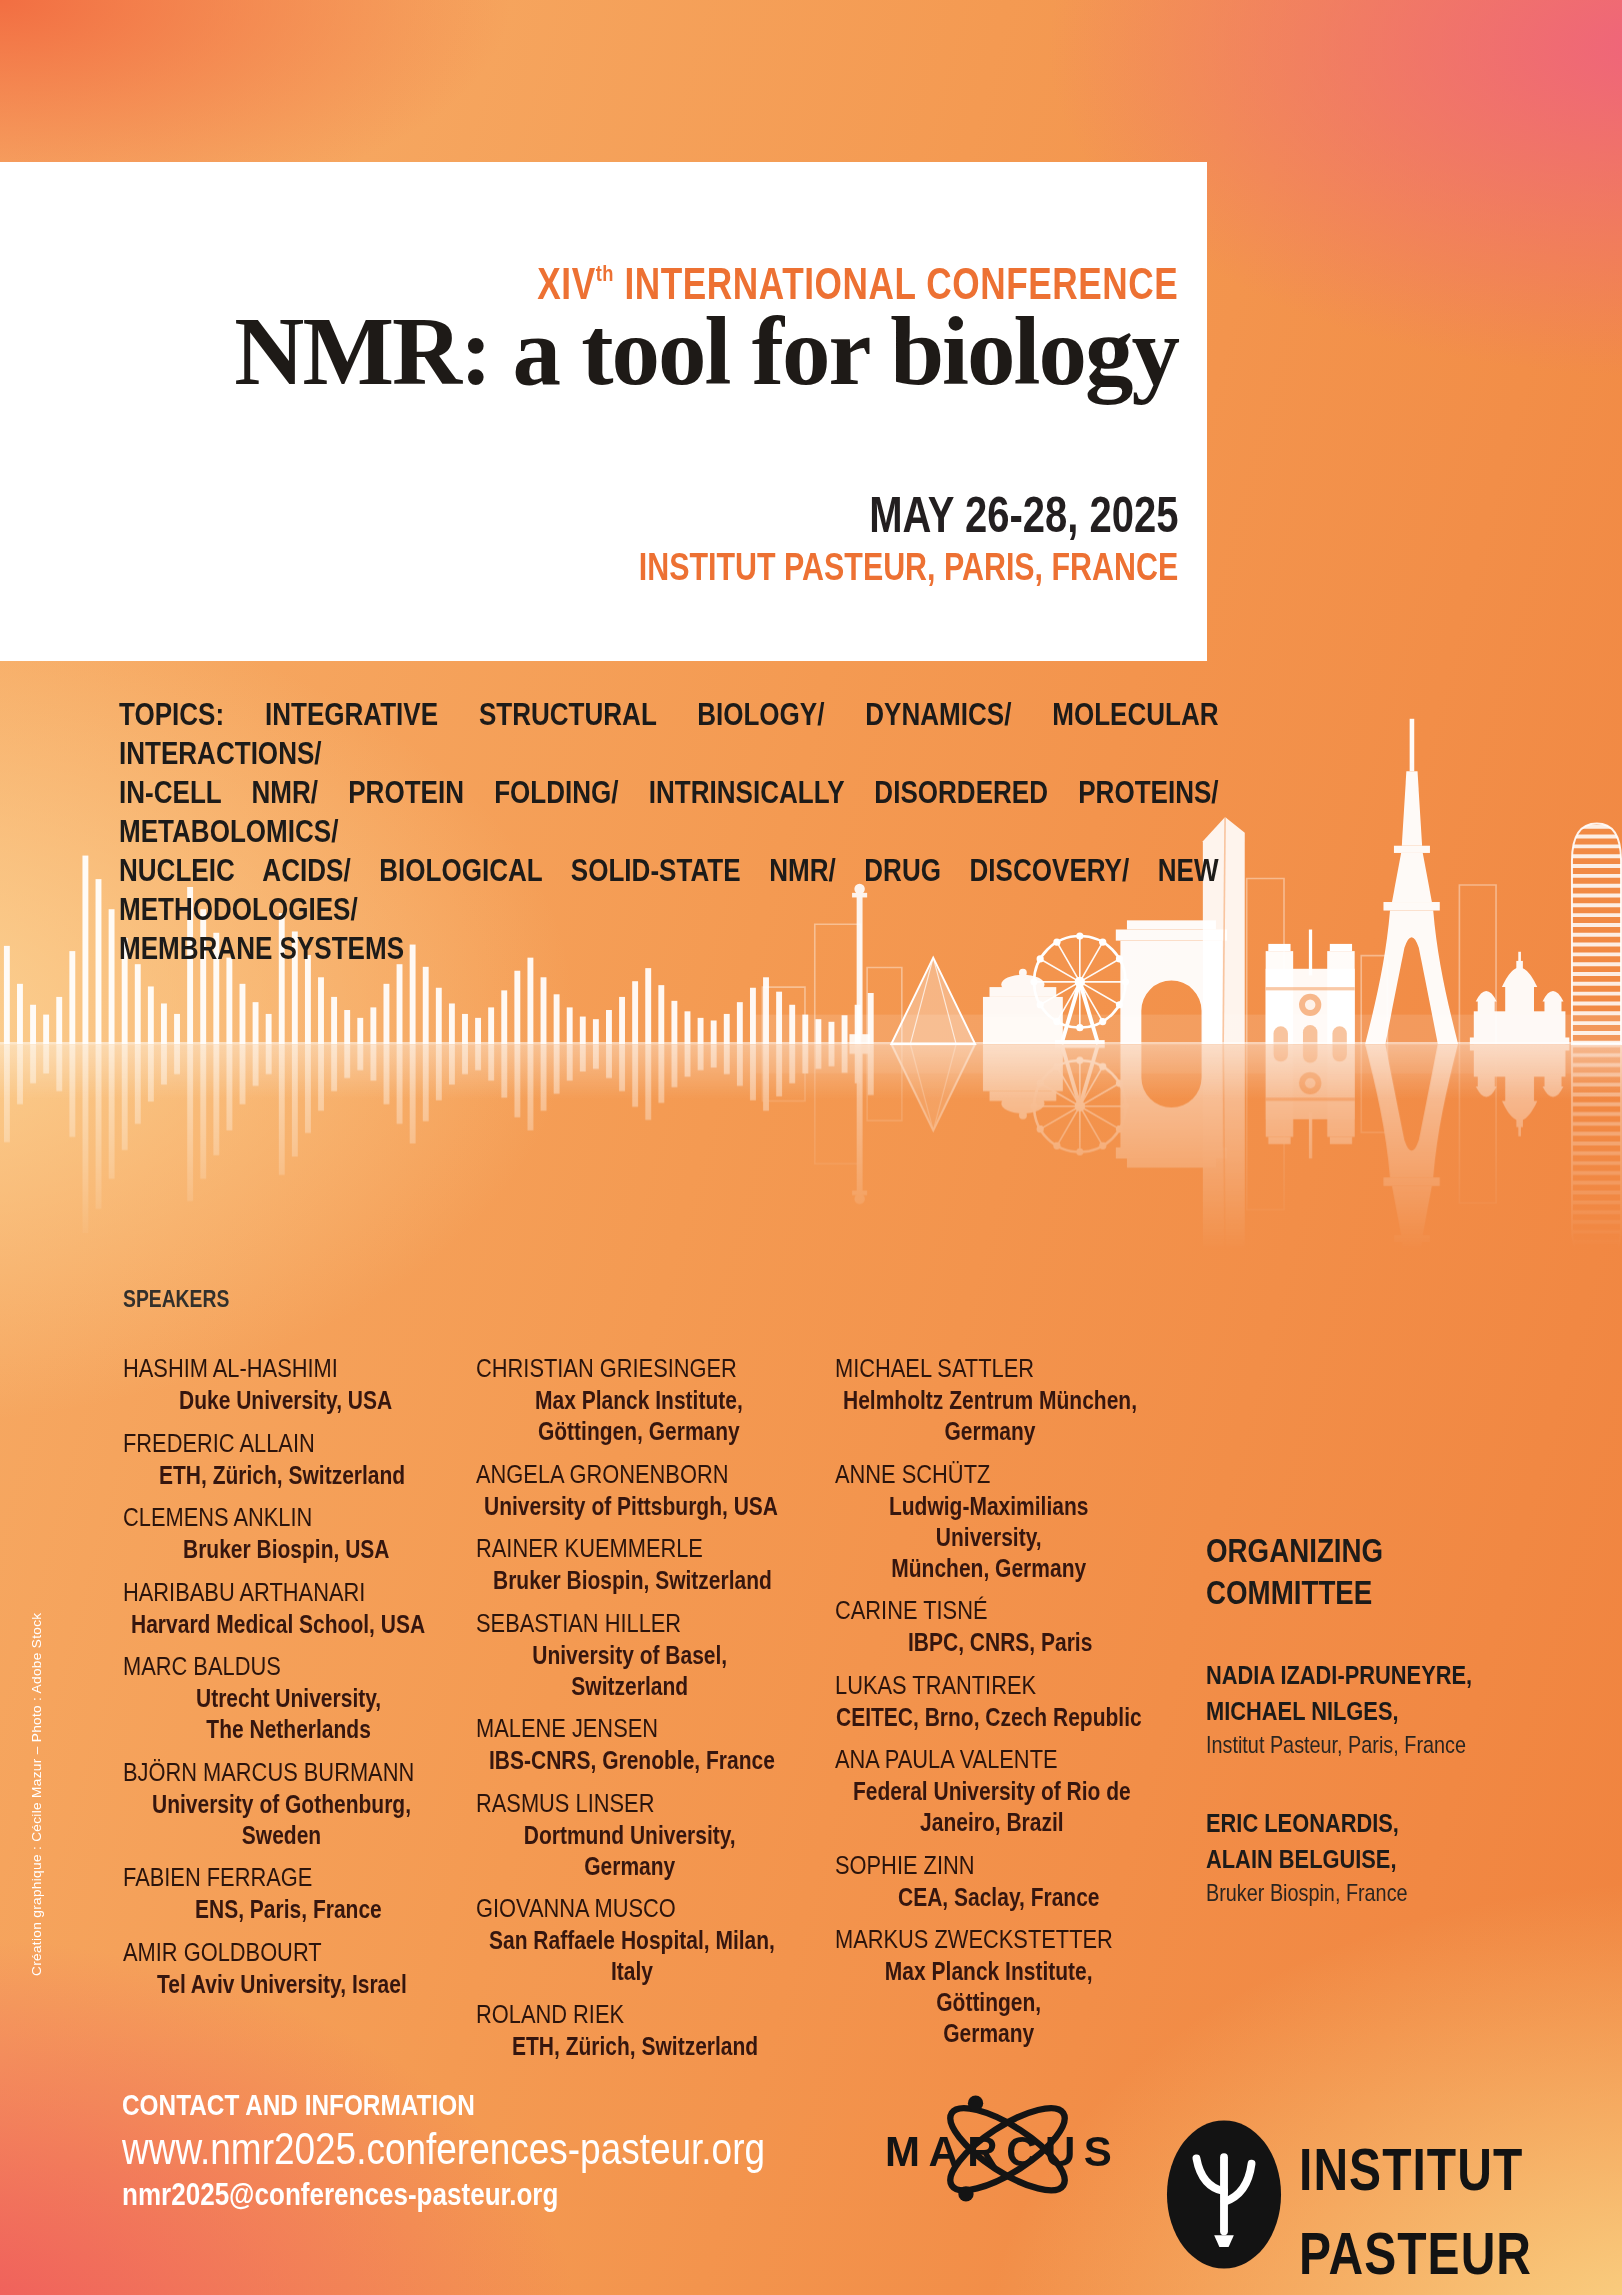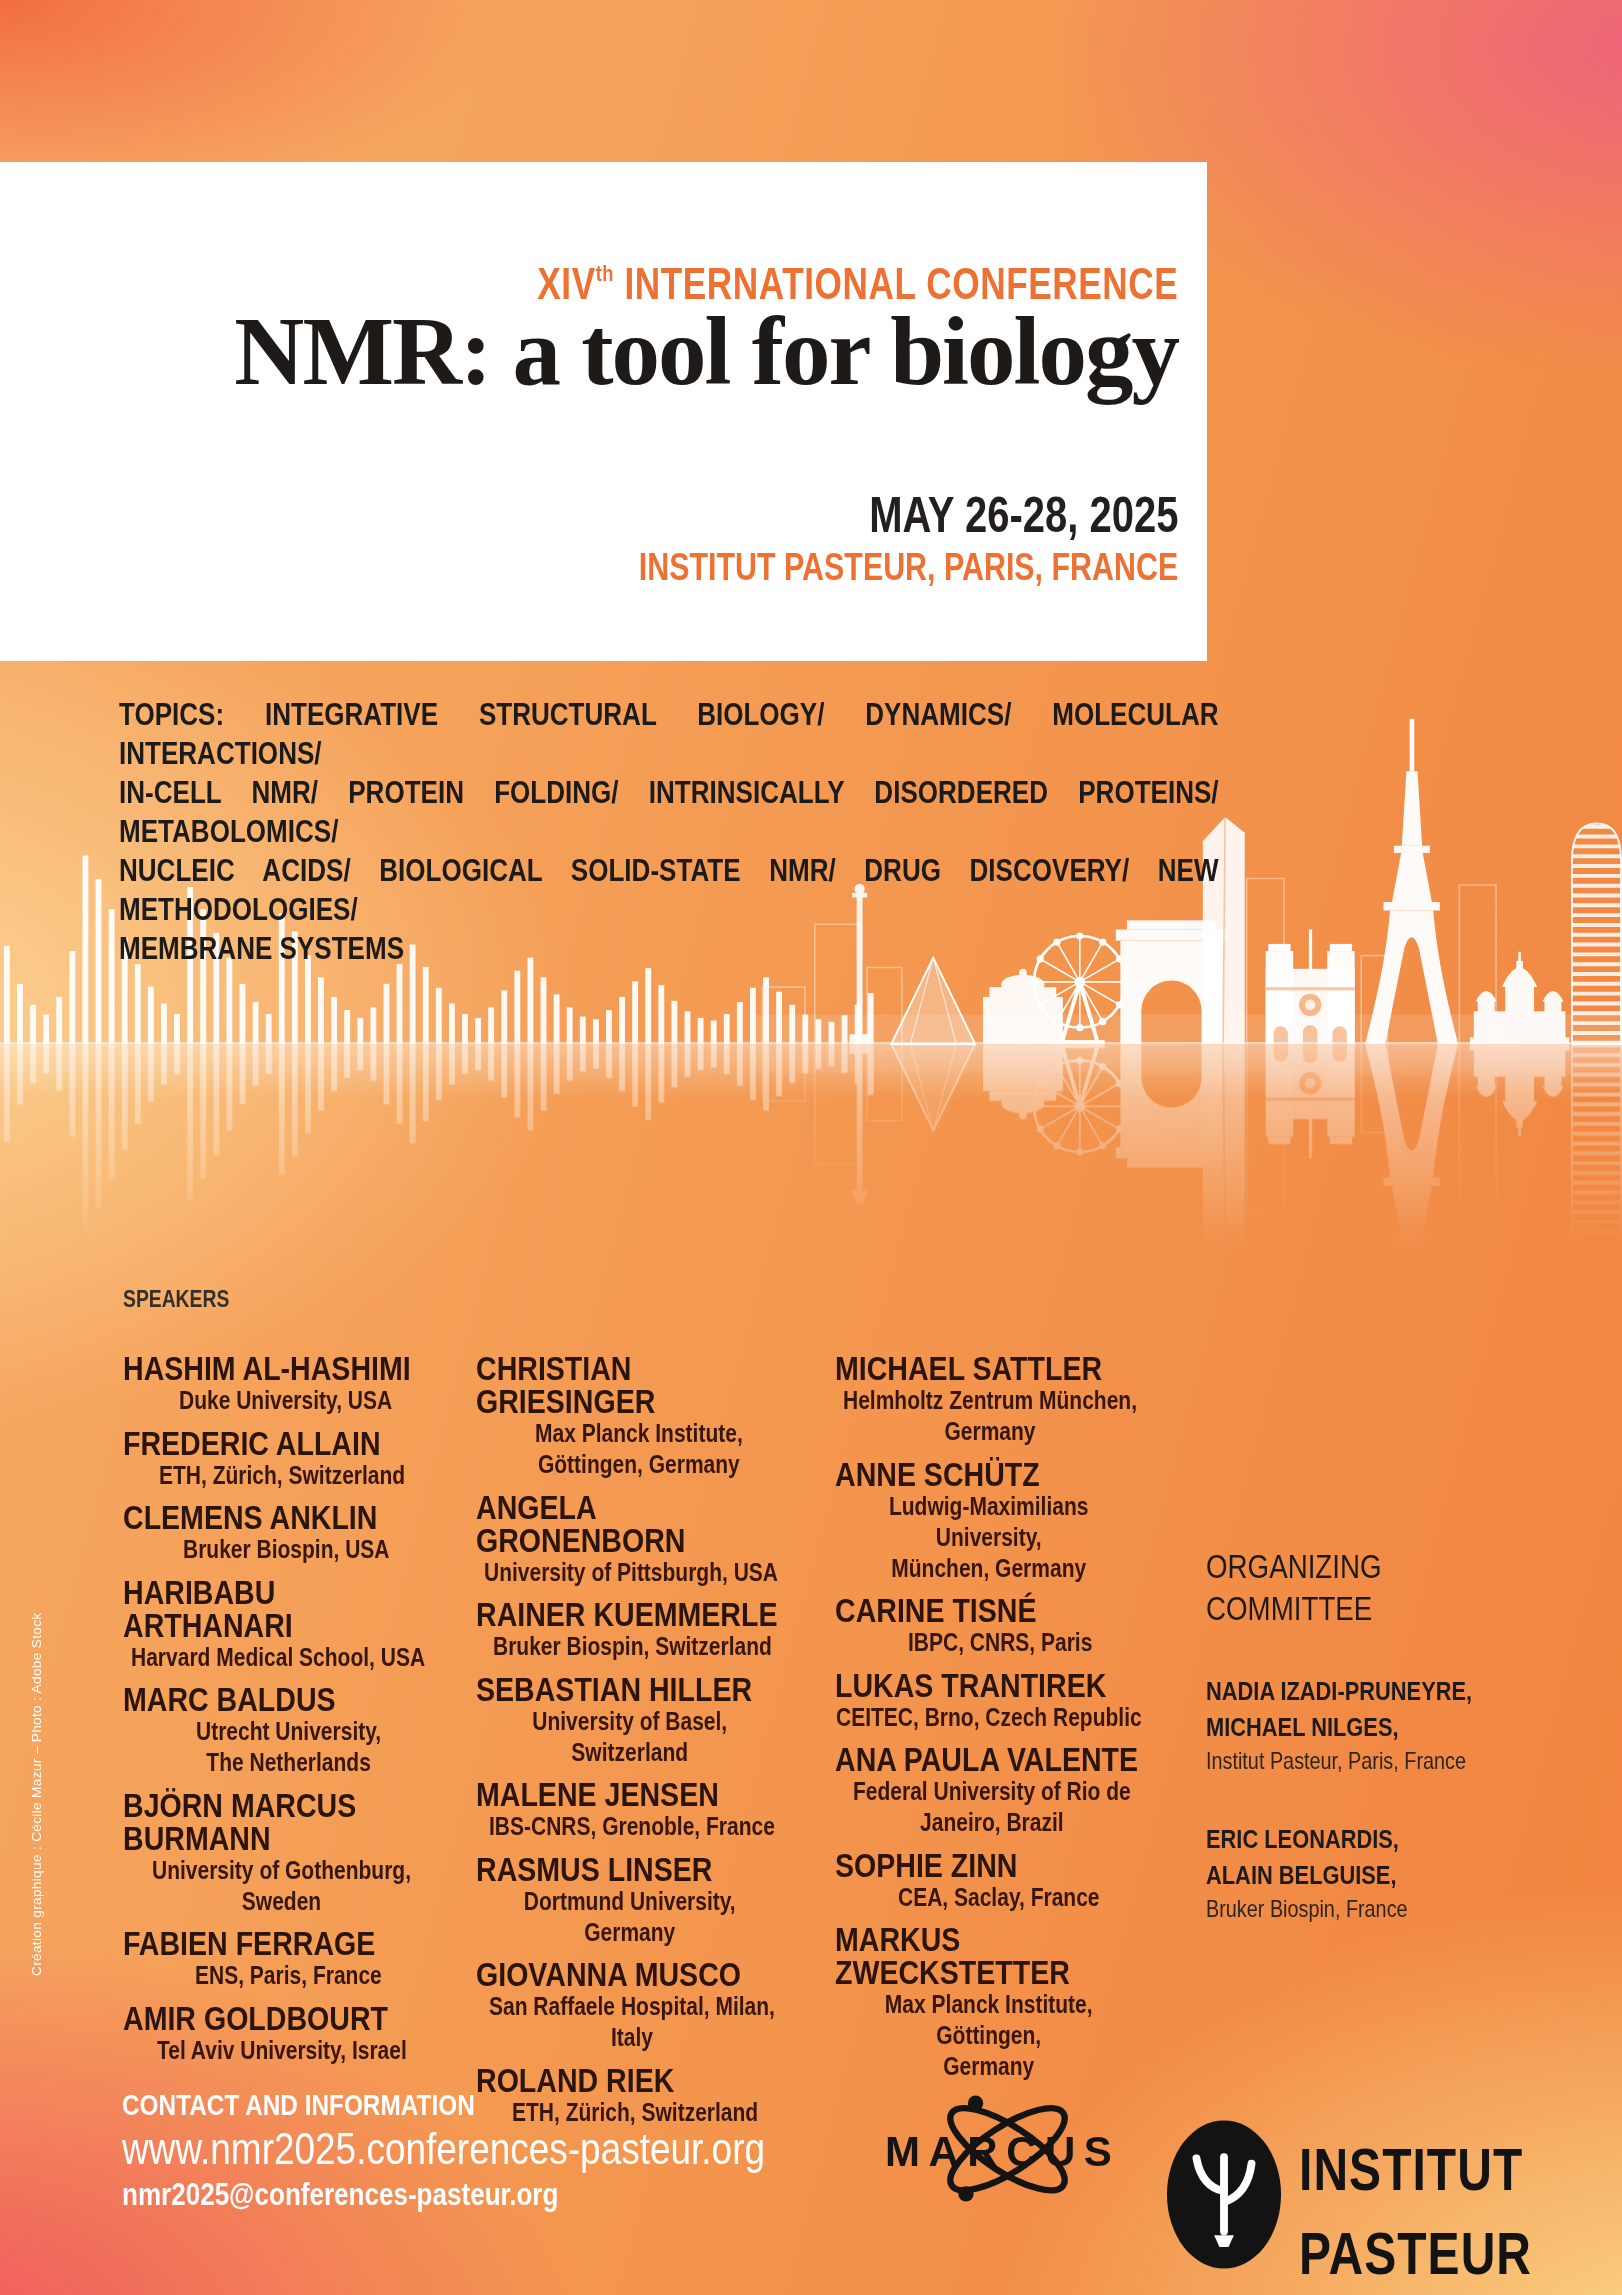--- a/index.html
+++ b/index.html
@@ -27,24 +27,24 @@
   .topics{position:absolute;left:119px;top:695px;width:1099px;color:#1d1b19;}
   .topics .just{display:block;width:1309px;transform:scaleX(0.84);transform-origin:0 0;
     font-size:31px;font-weight:bold;line-height:39px;text-align:justify;text-align-last:justify;white-space:pre-line;}
   .topics .last{display:block;width:1309px;transform:scaleX(0.84);transform-origin:0 0;
     font-size:31px;font-weight:bold;line-height:39px;}
   .art{position:absolute;left:0;top:707px;width:1623px;height:589px;}
   .speakers-h{position:absolute;left:123px;top:1286px;font-size:23px;font-weight:bold;color:#32302c;}
   .col{position:absolute;top:1352px;width:366px;}
   .col1{left:123px;} .col2{left:476px;} .col3{left:835px;}
   .entry{margin-bottom:10.5px;}
-  .s-name{font-size:34px;line-height:33px;font-weight:bold;color:#2b140c;}
+  .s-name{font-size:26px;line-height:33px;font-weight:normal;color:#2b140c;}
   .s-affil{font-size:25px;line-height:31px;font-weight:bold;color:#36160e;text-align:center;}
   .committee{position:absolute;left:1206px;top:1530px;width:380px;}
-  .c-head{font-size:33px;line-height:42px;font-weight:normal;color:#1d1b19;margin-bottom:25px;margin-top:16px;}
+  .c-head{font-size:33px;line-height:42px;font-weight:bold;color:#1d1b19;margin-bottom:25px;}
   .c-group{margin-bottom:23.6px;}
   .c-names{font-size:26px;line-height:36px;font-weight:bold;color:#1d1b19;margin-top:43px;}
   .c-affil{font-size:23.6px;line-height:33px;color:#2a2520;}
   .contact{position:absolute;left:122px;top:2089px;color:#ffffff;}
   .ct-h{font-size:29px;line-height:33px;font-weight:bold;}
   .ct-site{font-size:44px;line-height:54px;font-weight:normal;}
   .ct-mail{font-size:31px;line-height:37px;font-weight:bold;}
   .credit{position:absolute;left:29px;top:1570px;height:406px;color:#ffffff;font-size:13.7px;
     letter-spacing:0.3px;writing-mode:vertical-rl;transform:rotate(180deg);}
   .bruker-sym{position:absolute;left:929px;top:2093px;width:157px;height:115px;}

